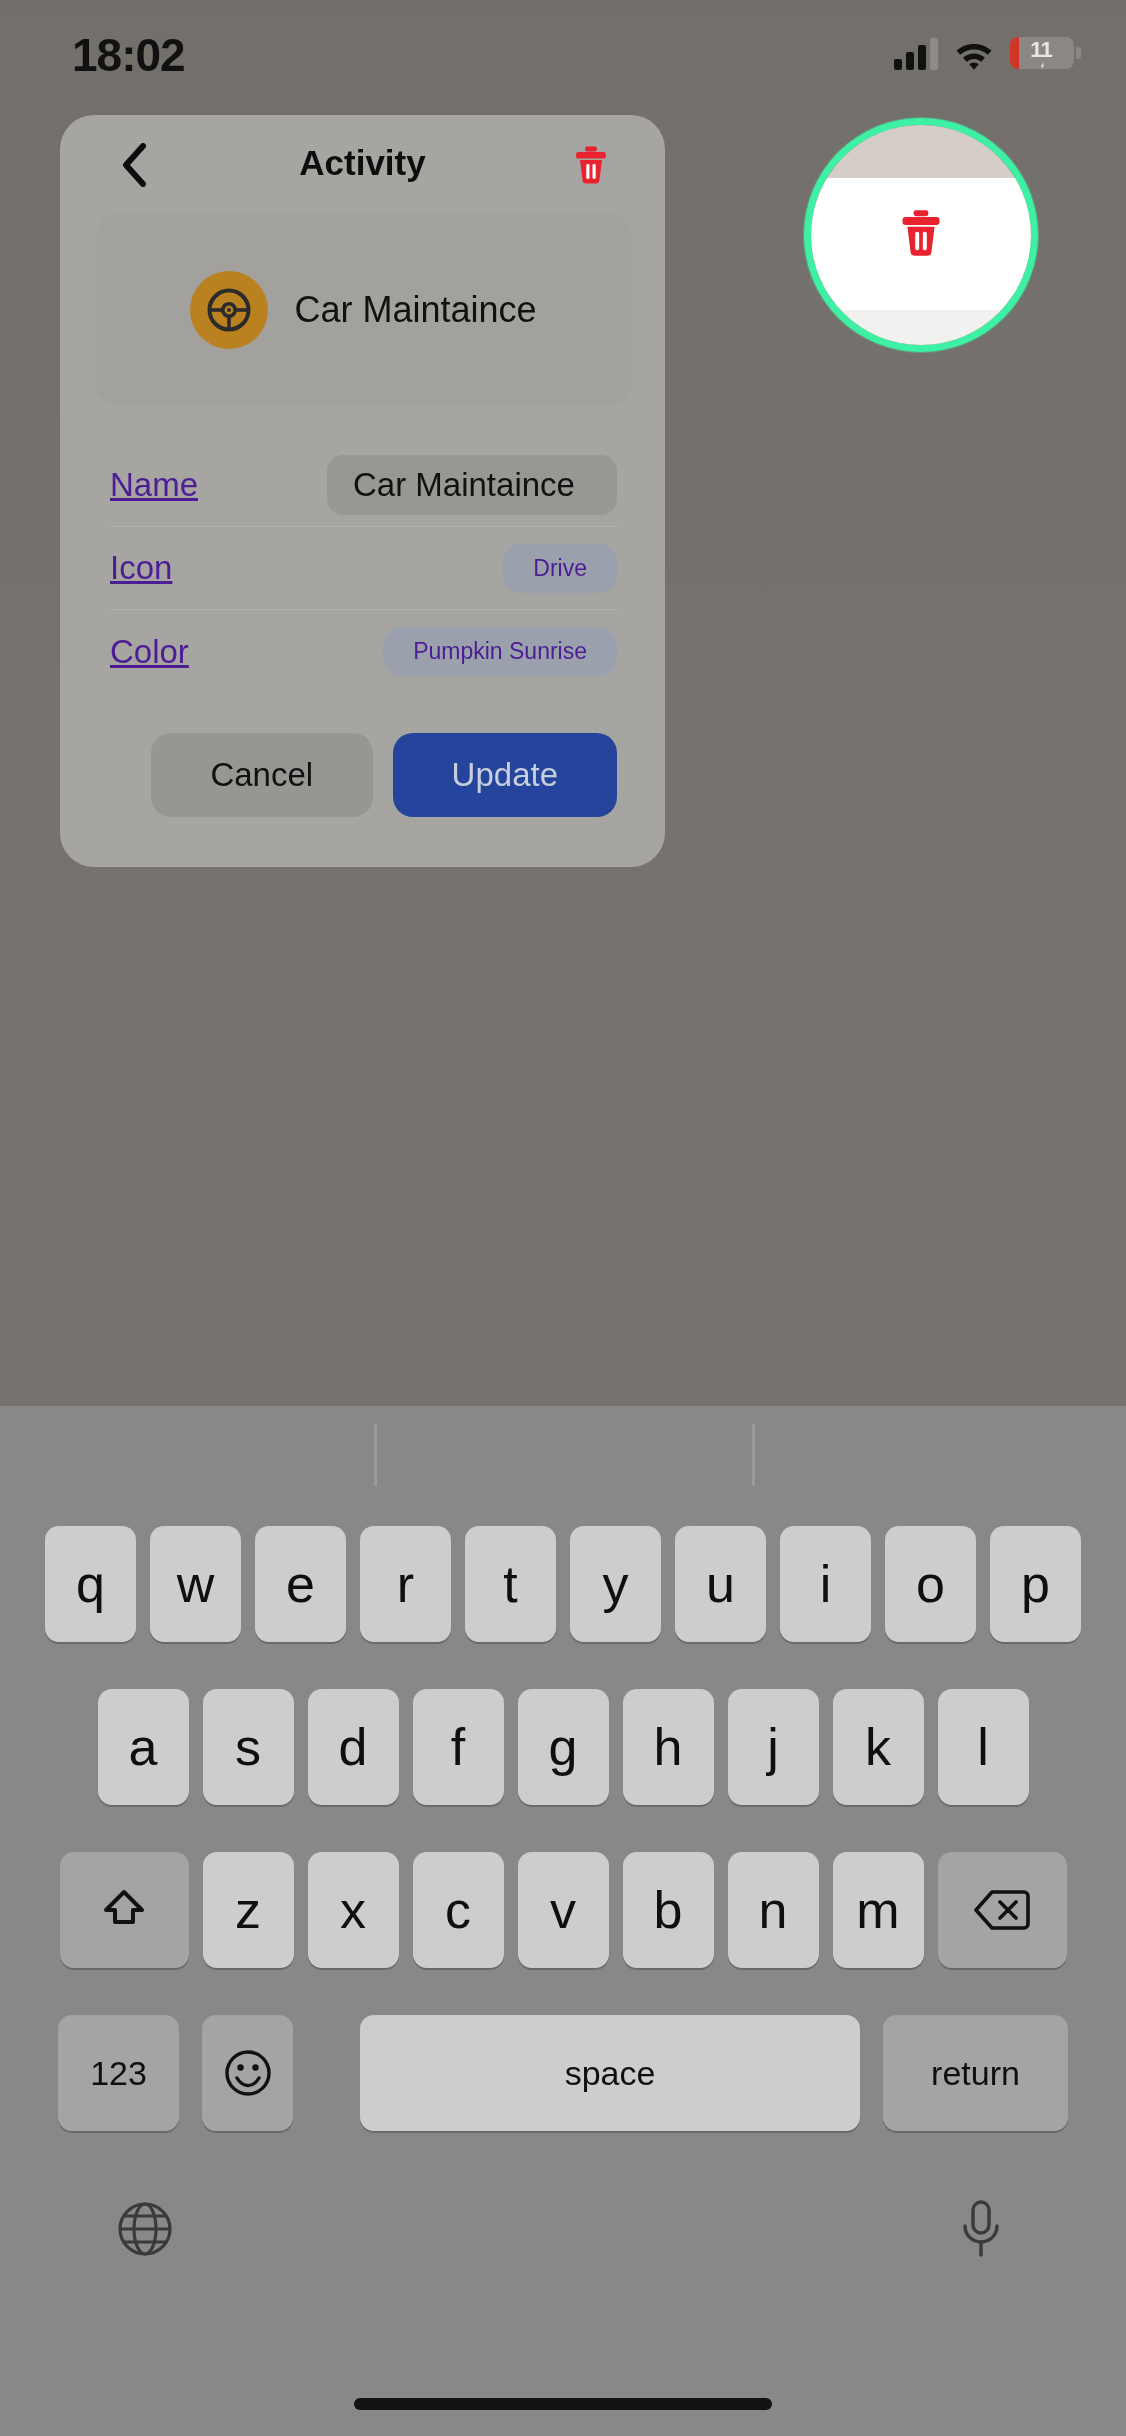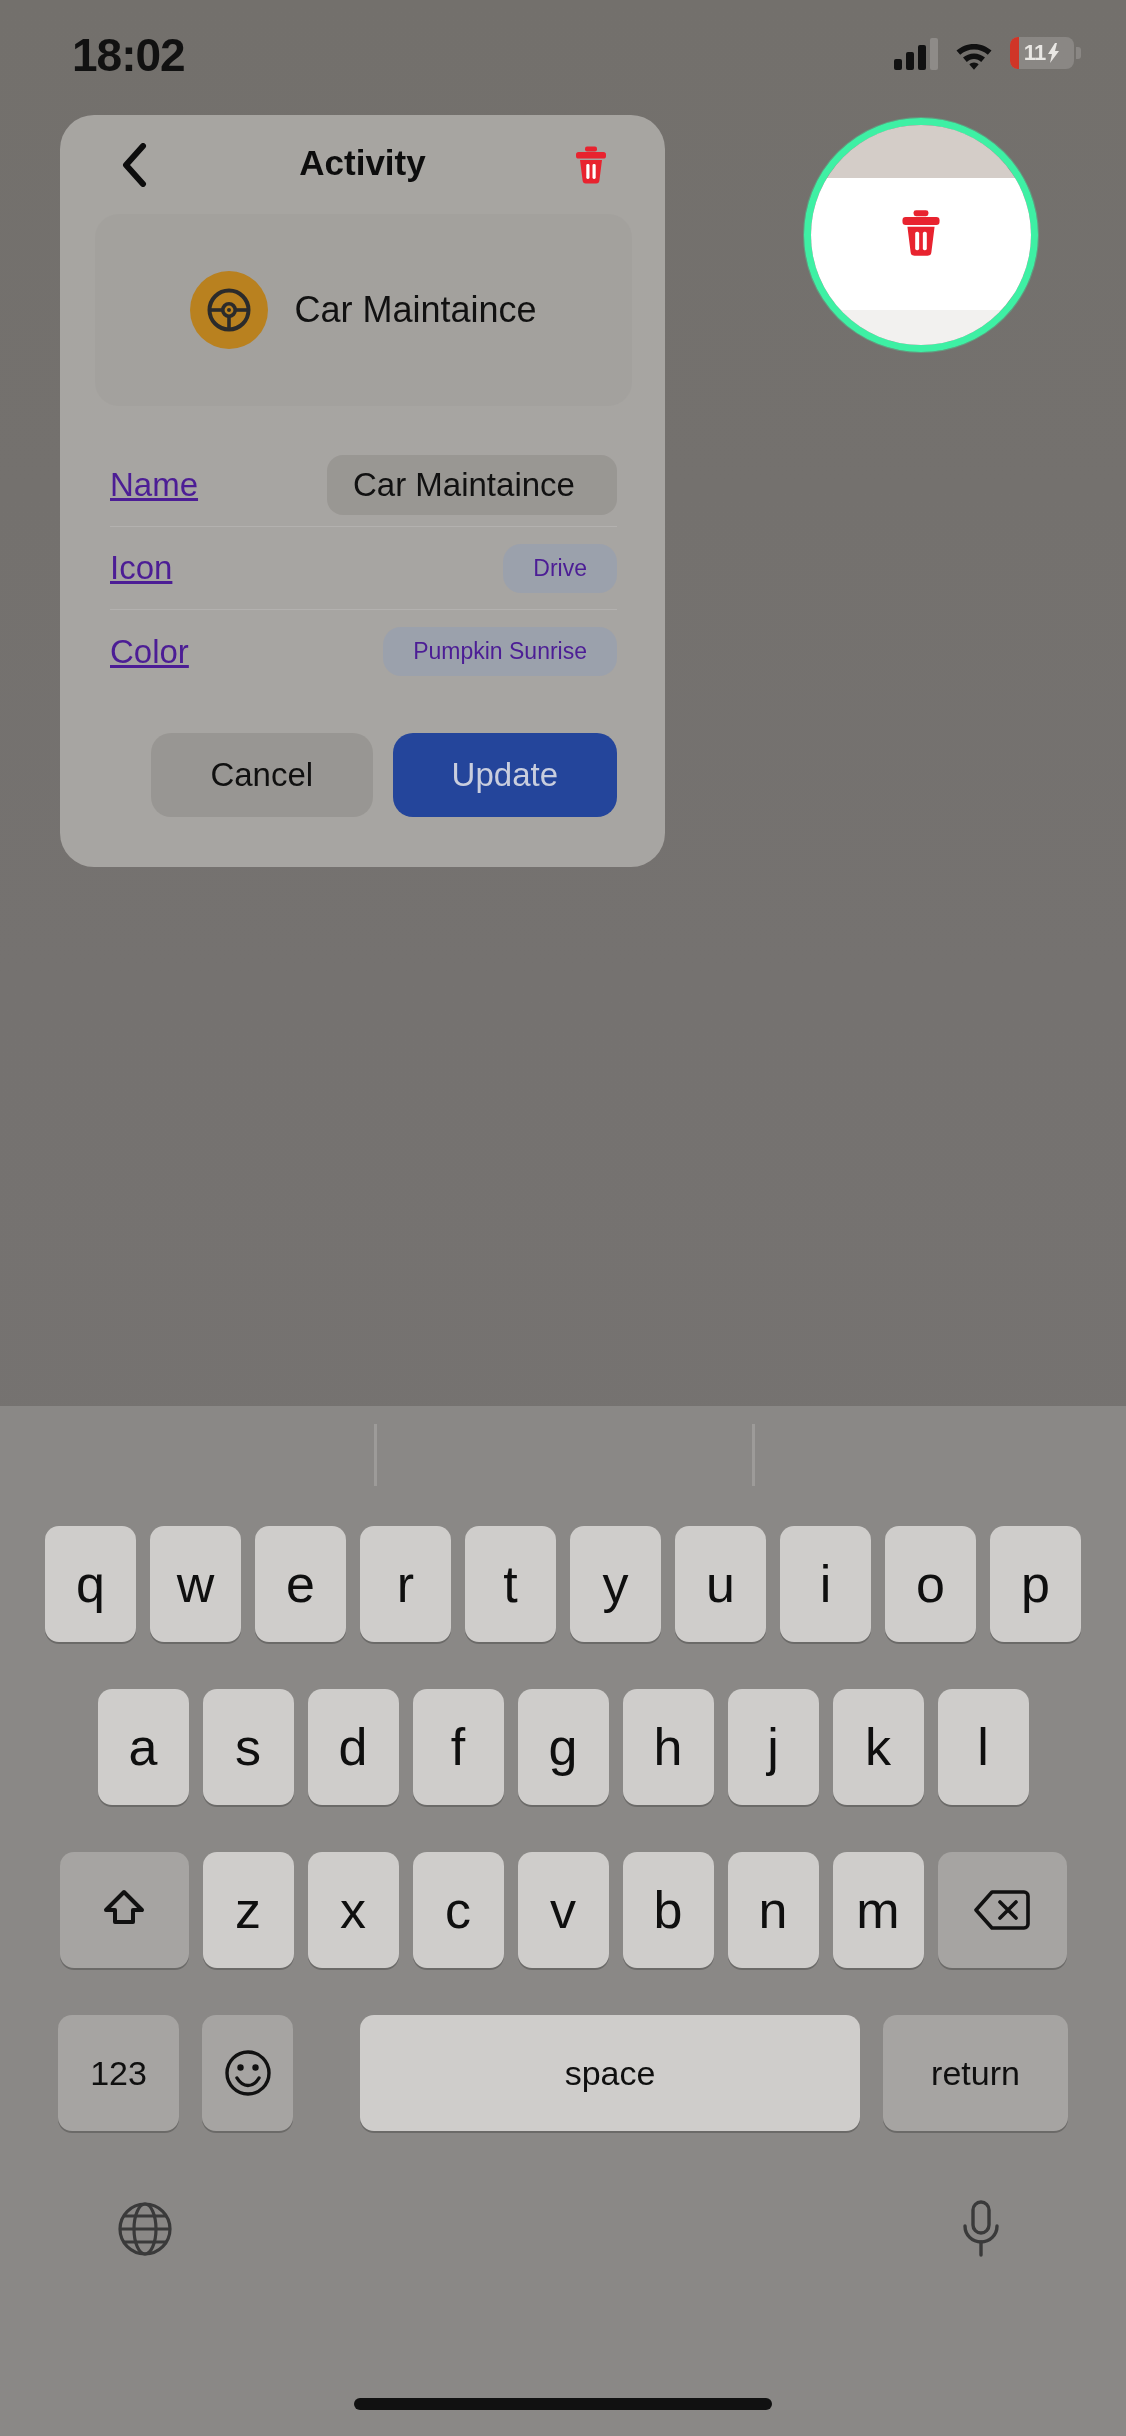--- a/index.html
+++ b/index.html
@@ -35,20 +35,21 @@
   .sig i { width:8px; background:#111; border-radius:2px; display:block; }
   .sig i:nth-child(1){height:11px;}
   .sig i:nth-child(2){height:18px;}
   .sig i:nth-child(3){height:25px;}
   .sig i:nth-child(4){height:32px;background:#8e8b88;}
   .wifi { width:40px; height:34px; position:relative; }
   .batt {
     width:64px; height:32px; border-radius:8px; background:#8a8784;
     position:relative; display:flex; align-items:center; justify-content:center;
     overflow:visible;
+    flex-direction:column;
   }
   .batt:before {
     content:""; position:absolute; left:0; top:0; bottom:0; width:9px;
     background:#d03527; border-radius:8px 0 0 8px;
   }
   .batt:after {
     content:""; position:absolute; right:-7px; top:10px;
     width:5px; height:12px; background:#8a8784; border-radius:0 3px 3px 0;
   }
   .batt-txt {

